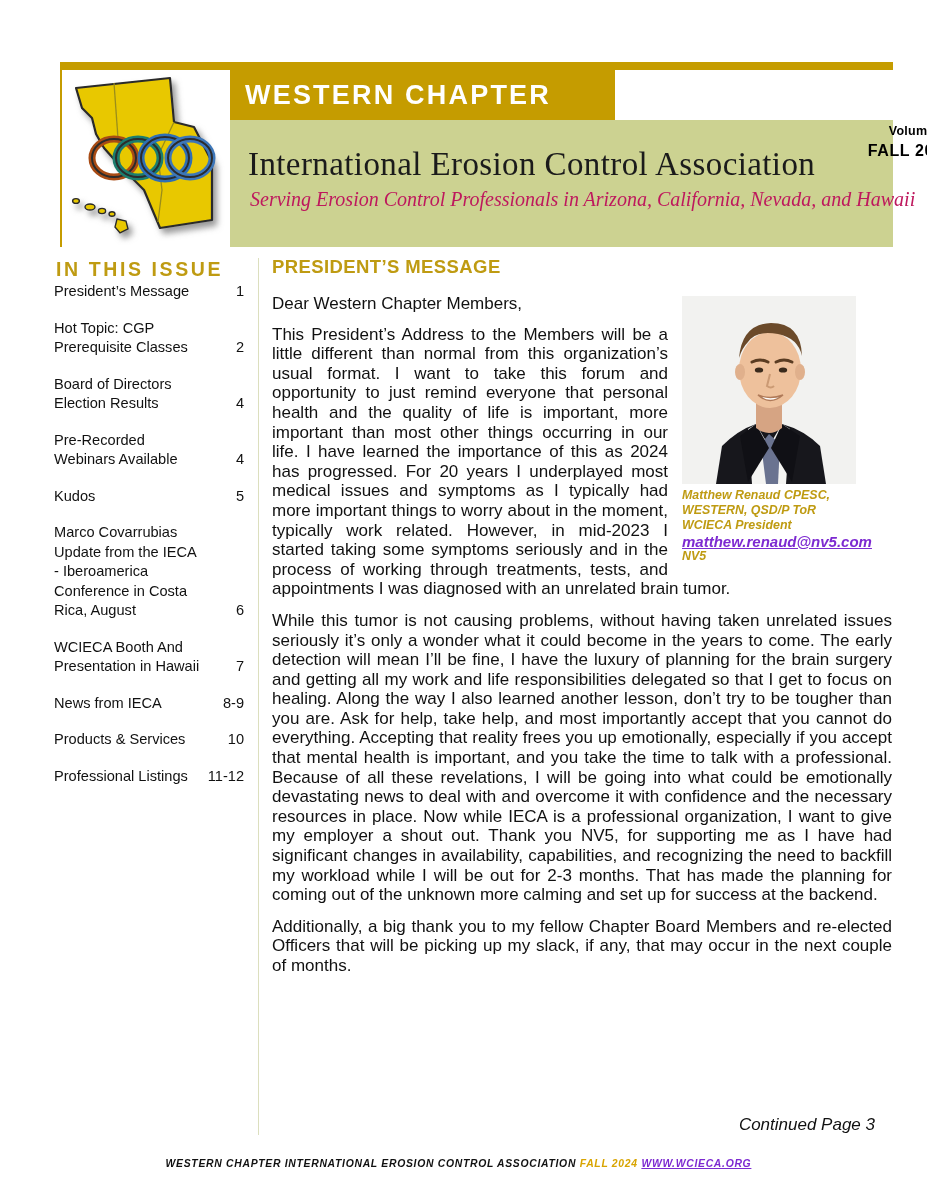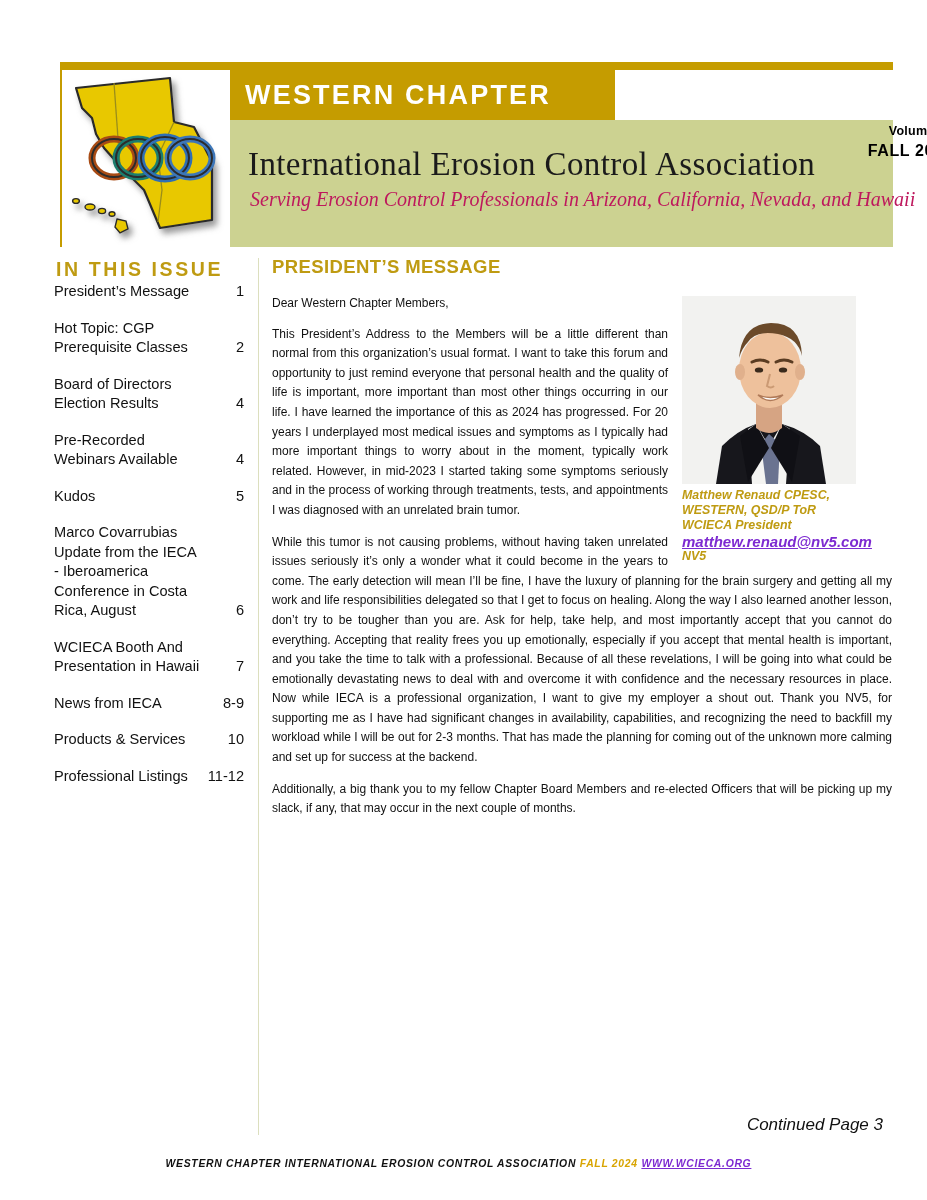--- a/index.html
+++ b/index.html
@@ -189,31 +189,31 @@
   #portrait-caption .email-link {
     color: #7d2ad1;
     text-decoration: underline;
     display: block;
     font-size: 15px;
   }
   #portrait-caption .company { display: block; }
 
   .body-p {
     margin: 8px 0 12px 0;
-    font-size: 12px;
+    font-size: 17px;
     line-height: 19.6px;
     color: #111;
     text-align: justify;
   }
   .body-p.first { margin-bottom: 11px; }
 
   
   #continued {
     position: absolute;
-    right: 44px;
+    right: 52px;
     top: 1115px;
     font-size: 17px;
     font-style: italic;
     color: #111;
     font-family: "Liberation Sans", sans-serif;
   }
 
   
   #footer {
     position: absolute;

